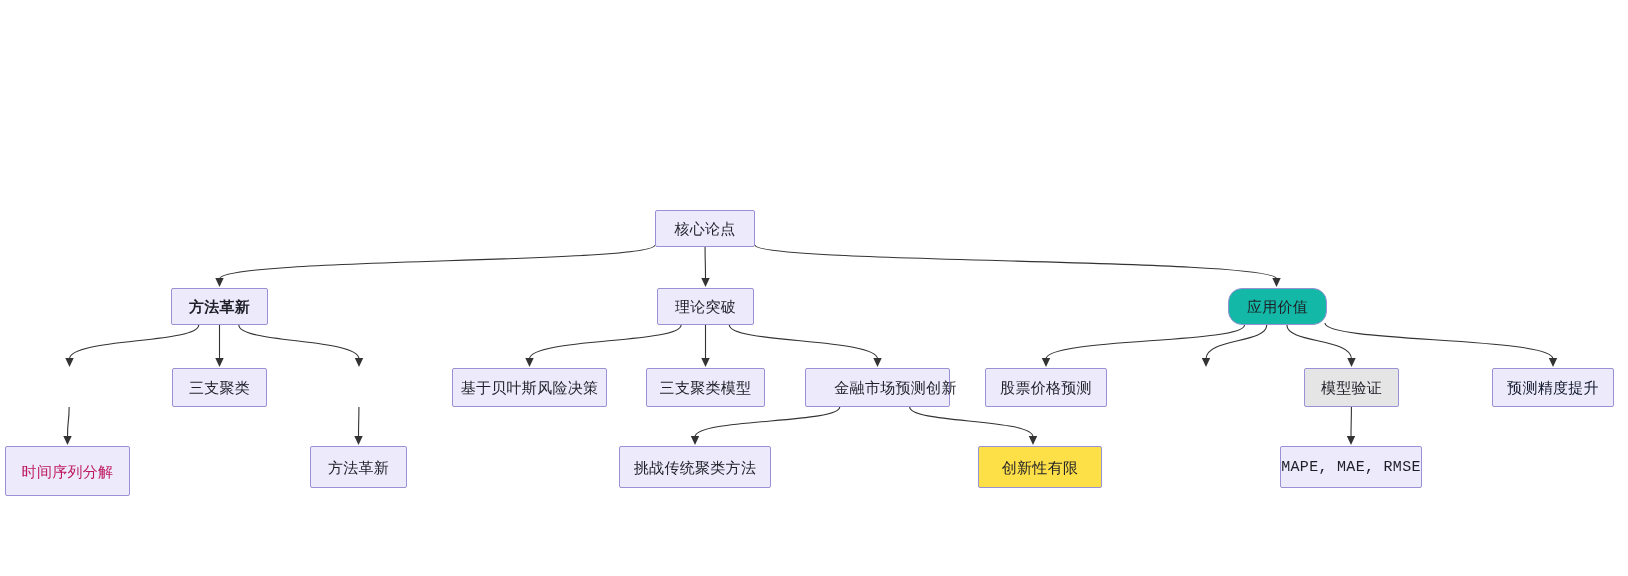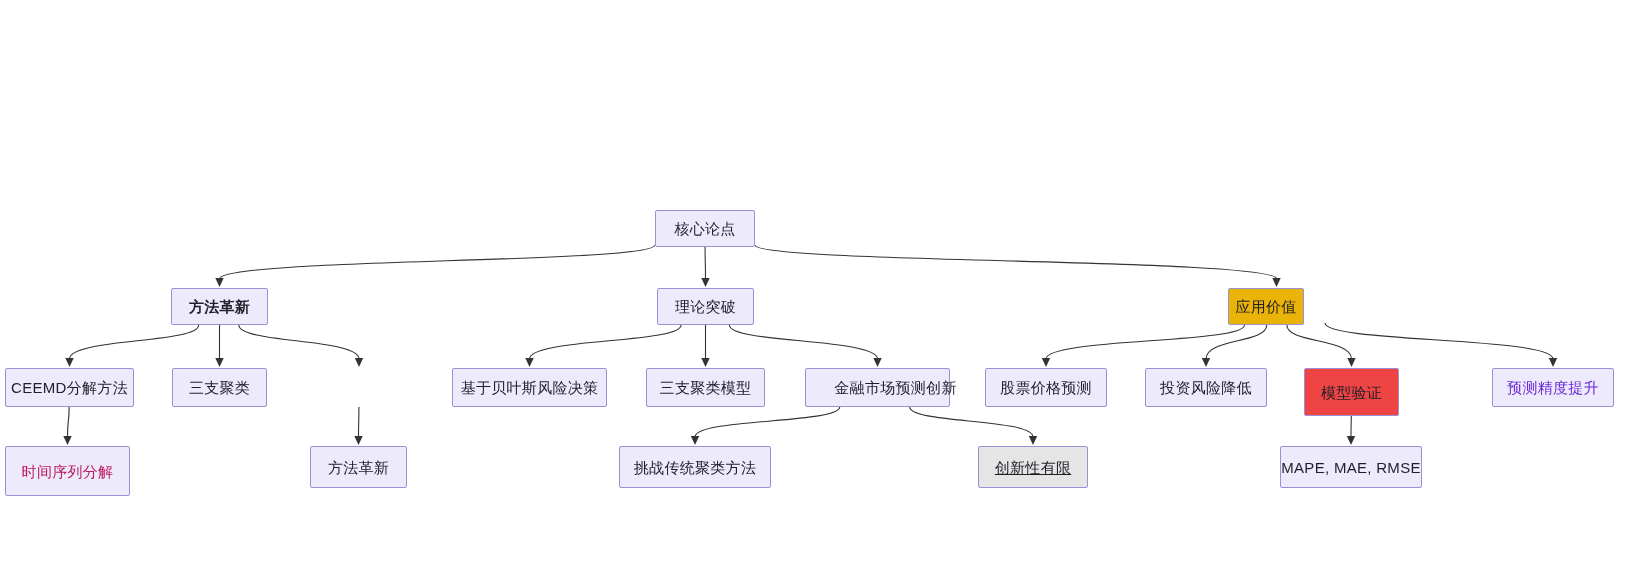--- a/index.html
+++ b/index.html
@@ -108,59 +108,53 @@
   <div id="node-layer">
       <div class="node node-level-0" style="left: 655px; top: 210px; width: 100px; height: 37px; background: rgb(236, 234, 251); border-color: rgb(152, 145, 214); color: rgb(31, 31, 40);">
         <span class="node-label">核心论点</span>
       </div>
       <div class="node node-level-1" style="left: 171px; top: 288px; width: 97px; height: 37px; background: rgb(236, 234, 251); border-color: rgb(152, 145, 214); color: rgb(31, 31, 40); font-weight: bold;">
         <span class="node-label">方法革新</span>
       </div>
       <div class="node node-level-1" style="left: 657px; top: 288px; width: 97px; height: 37px; background: rgb(236, 234, 251); border-color: rgb(152, 145, 214); color: rgb(31, 31, 40);">
         <span class="node-label">理论突破</span>
       </div>
-      <div class="node node-level-1" style="left: 1228px; top: 288px; width: 76px; height: 37px; background: #eab308; border-color: rgb(152, 145, 214); color: rgb(31, 31, 40);">
+      <div class="node node-level-1" style="left: 1228px; top: 288px; width: 99px; height: 37px; background: #14b8a6; border-color: rgb(152, 145, 214); color: rgb(31, 31, 40); border-radius: 14px;">
         <span class="node-label">应用价值</span>
-      </div>
-      <div class="node node-level-2" style="left: 5px; top: 368px; width: 129px; height: 39px; background: rgb(236, 234, 251); border-color: rgb(152, 145, 214); color: rgb(31, 31, 40);">
-        <span class="node-label">CEEMD分解方法</span>
       </div>
       <div class="node node-level-2" style="left: 172px; top: 368px; width: 95px; height: 39px; background: rgb(236, 234, 251); border-color: rgb(152, 145, 214); color: rgb(31, 31, 40);">
         <span class="node-label">三支聚类</span>
       </div>
       <div class="node node-level-2" style="left: 452px; top: 368px; width: 155px; height: 39px; background: rgb(236, 234, 251); border-color: rgb(152, 145, 214); color: rgb(31, 31, 40);">
         <span class="node-label">基于贝叶斯风险决策</span>
       </div>
       <div class="node node-level-2" style="left: 646px; top: 368px; width: 119px; height: 39px; background: rgb(236, 234, 251); border-color: rgb(152, 145, 214); color: rgb(31, 31, 40);">
         <span class="node-label">三支聚类模型</span>
       </div>
       <div class="node node-level-2" style="left: 805px; top: 368px; width: 145px; height: 39px; background: rgb(236, 234, 251); border-color: rgb(152, 145, 214); color: rgb(31, 31, 40); padding-left: 36px;">
         <span class="node-label">金融市场预测创新</span>
       </div>
       <div class="node node-level-2" style="left: 985px; top: 368px; width: 122px; height: 39px; background: rgb(236, 234, 251); border-color: rgb(152, 145, 214); color: rgb(31, 31, 40);">
         <span class="node-label">股票价格预测</span>
       </div>
-      <div class="node node-level-2" style="left: 1145px; top: 368px; width: 122px; height: 39px; background: rgb(236, 234, 251); border-color: rgb(152, 145, 214); color: rgb(31, 31, 40);">
-        <span class="node-label">投资风险降低</span>
-      </div>
-      <div class="node node-level-2" style="left: 1304px; top: 368px; width: 95px; height: 48px; background: #ef4444; border-color: rgb(152, 145, 214); color: rgb(31, 31, 40);">
+      <div class="node node-level-2" style="left: 1304px; top: 368px; width: 95px; height: 39px; background: #e5e5e5; border-color: rgb(152, 145, 214); color: rgb(31, 31, 40);">
         <span class="node-label">模型验证</span>
       </div>
-      <div class="node node-level-2" style="left: 1492px; top: 368px; width: 122px; height: 39px; background: rgb(236, 234, 251); border-color: rgb(152, 145, 214); color: #6d28d9;">
+      <div class="node node-level-2" style="left: 1492px; top: 368px; width: 122px; height: 39px; background: rgb(236, 234, 251); border-color: rgb(152, 145, 214); color: #0f172a;">
         <span class="node-label">预测精度提升</span>
       </div>
       <div class="node node-level-3" style="left: 5px; top: 446px; width: 125px; height: 50px; background: rgb(236, 234, 251); border-color: rgb(152, 145, 214); color: #be185d;">
         <span class="node-label">时间序列分解</span>
       </div>
       <div class="node node-level-3" style="left: 310px; top: 446px; width: 97px; height: 42px; background: rgb(236, 234, 251); border-color: rgb(152, 145, 214); color: rgb(31, 31, 40);">
         <span class="node-label">方法革新</span>
       </div>
       <div class="node node-level-3" style="left: 619px; top: 446px; width: 152px; height: 42px; background: rgb(236, 234, 251); border-color: rgb(152, 145, 214); color: rgb(31, 31, 40);">
         <span class="node-label">挑战传统聚类方法</span>
       </div>
-      <div class="node node-level-3" style="left: 978px; top: 446px; width: 110px; height: 42px; background: #e5e5e5; border-color: rgb(152, 145, 214); color: rgb(31, 31, 40); text-decoration: underline;">
+      <div class="node node-level-3" style="left: 978px; top: 446px; width: 124px; height: 42px; background: #fde047; border-color: rgb(152, 145, 214); color: rgb(31, 31, 40);">
         <span class="node-label">创新性有限</span>
       </div>
-      <div class="node node-level-3" style="left: 1280px; top: 446px; width: 142px; height: 42px; background: rgb(236, 234, 251); border-color: rgb(152, 145, 214); color: rgb(31, 31, 40);">
+      <div class="node node-level-3" style="left: 1280px; top: 446px; width: 142px; height: 42px; background: rgb(236, 234, 251); border-color: rgb(152, 145, 214); color: rgb(31, 31, 40); font-family: Liberation Mono, monospace;">
         <span class="node-label">MAPE, MAE, RMSE</span>
       </div>
     </div>
 </div>
 
 </body></html>

